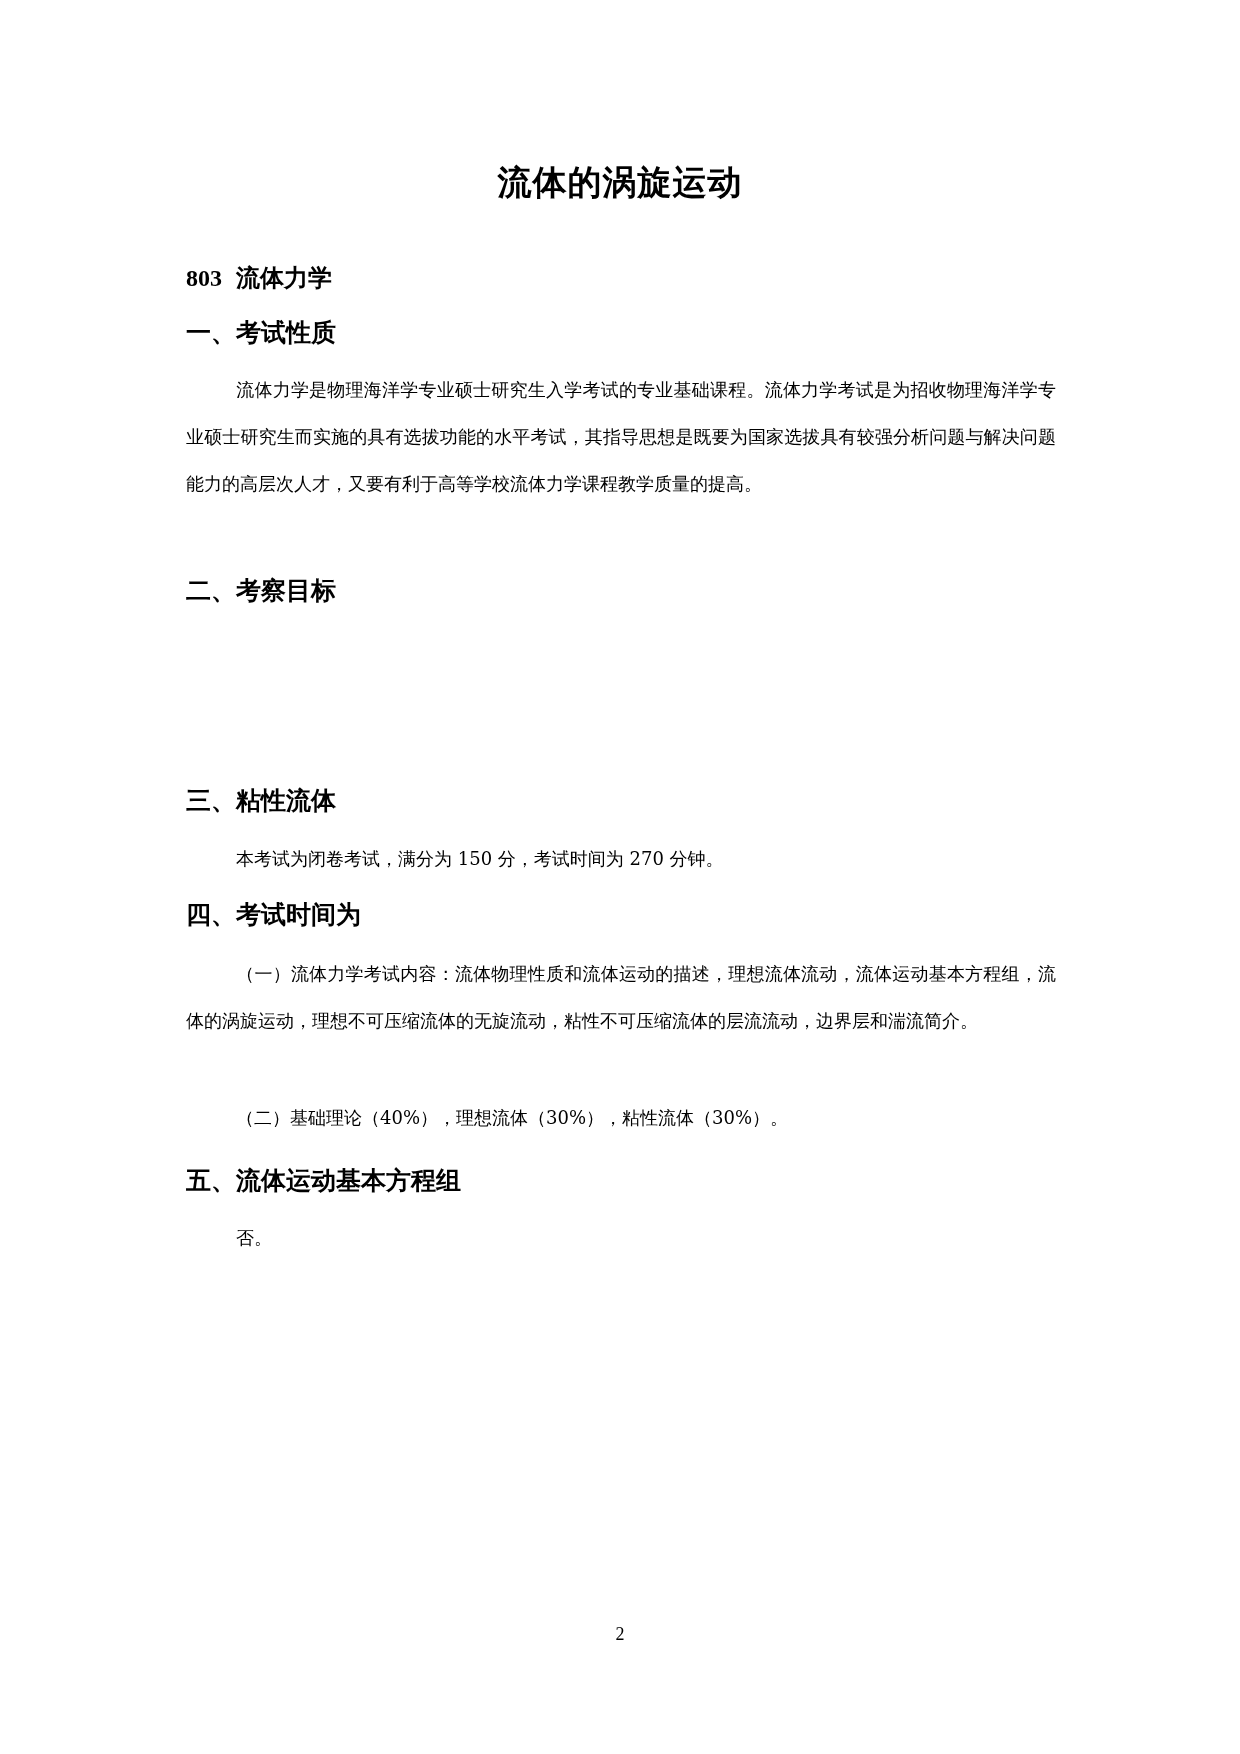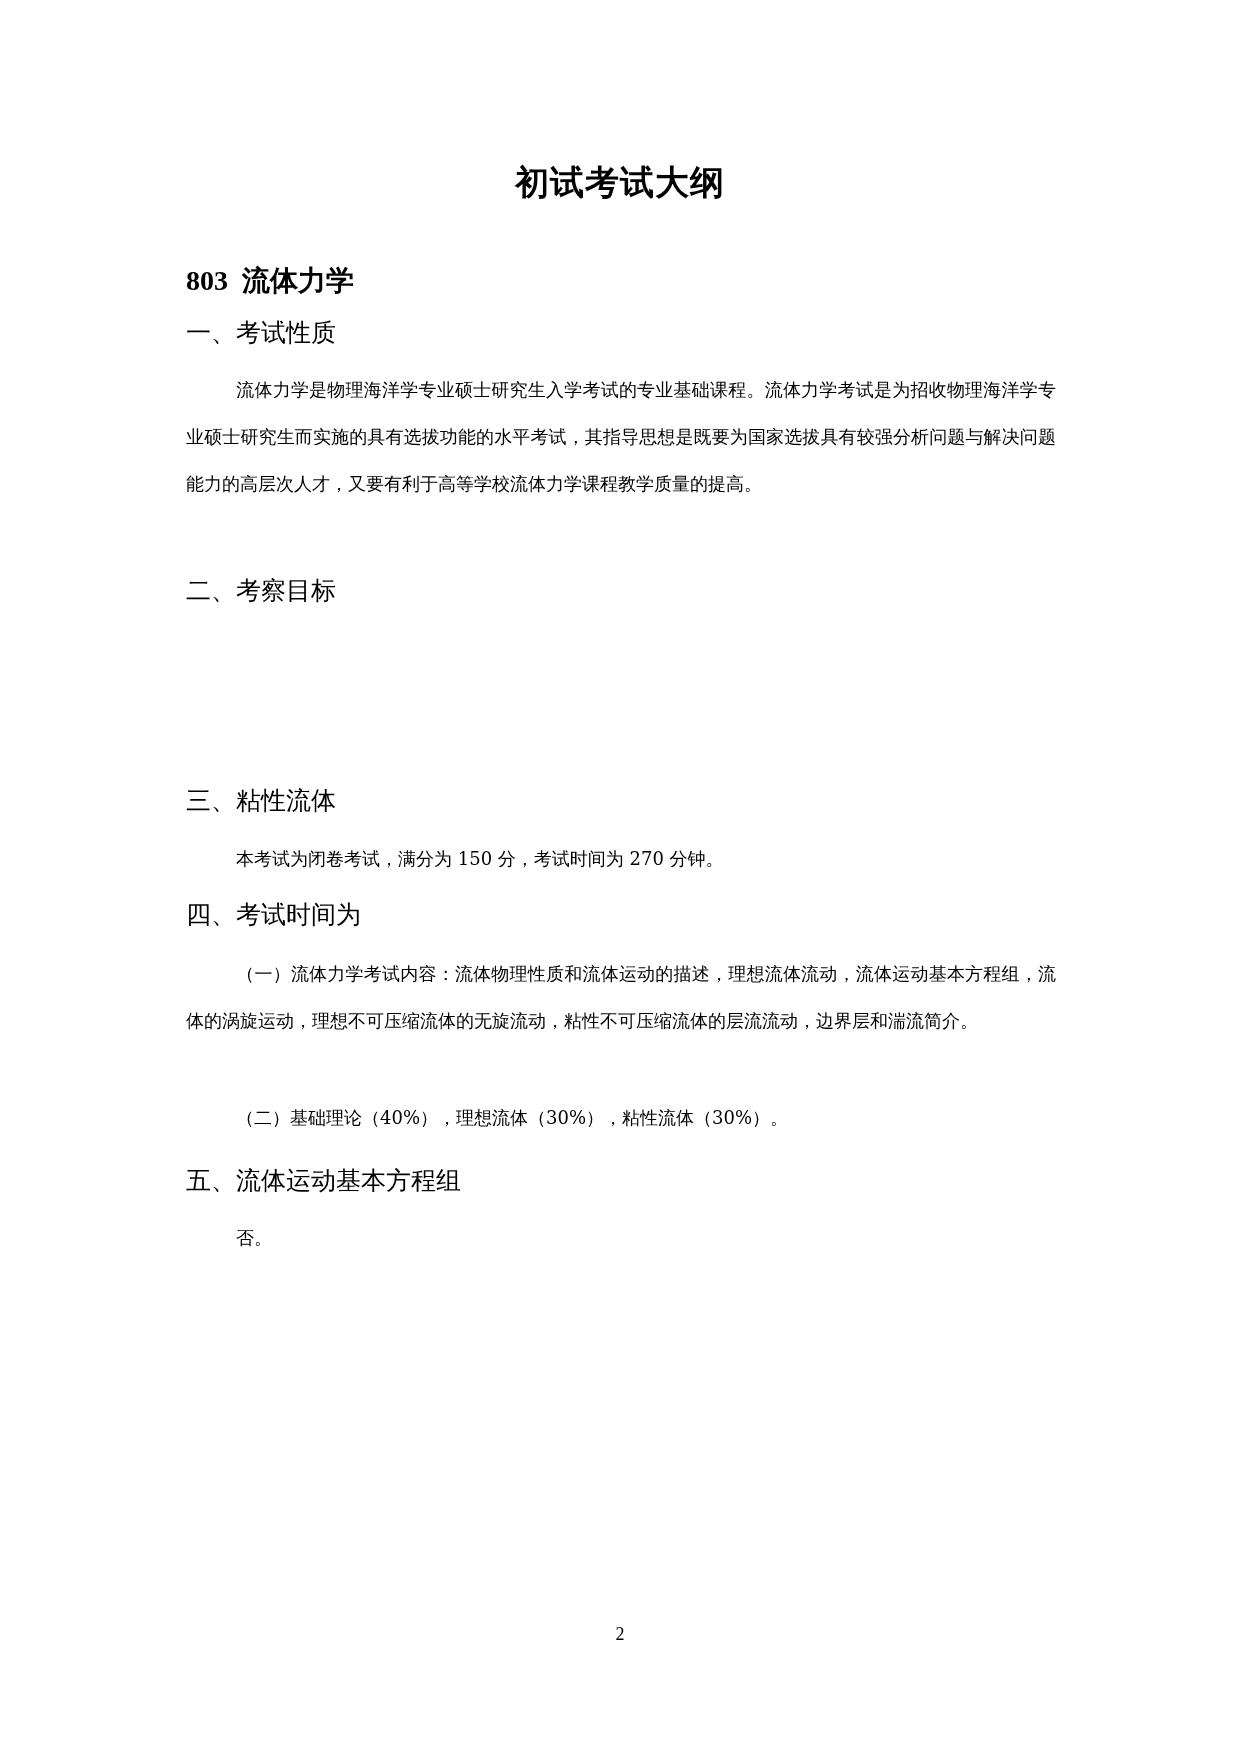--- a/index.html
+++ b/index.html
@@ -31,32 +31,32 @@
       font-weight: bold;
       font-size: 34px;
       letter-spacing: 1px;
     }
     .course-title {
       position: absolute;
       top: 262px;
       left: 186px;
       font-family: "DejaVu Sans", "Liberation Sans", sans-serif;
       font-weight: bold;
-      font-size: 28px;
+      font-size: 24px;
     }
     .course-code {
       font-family: "Liberation Serif", "DejaVu Serif", serif;
       font-weight: bold;
       margin-right: 14px;
     }
     .section-heading {
       position: absolute;
       left: 186px;
       font-family: "DejaVu Sans", "Liberation Sans", sans-serif;
-      font-weight: normal;
+      font-weight: bold;
       font-size: 25px;
     }
     .para {
       position: absolute;
       left: 186px;
       width: 870px;
       font-size: 18px;
       line-height: 47px;
       text-align: justify;
       text-align-last: left;
@@ -73,21 +73,21 @@
       text-align: center;
       font-family: "Liberation Serif", "DejaVu Serif", serif;
       font-size: 18px;
     }
   </style>
 </head>
 <body>
 
 <div class="page">
 
-  <div class="doc-title">初试考试大纲</div>
+  <div class="doc-title">流体的涡旋运动</div>
 
   <div class="course-title">
     <span class="course-code">803</span><span>流体力学</span>
   </div>
 
   <div class="section-heading" style="top:316px;">一、考试性质</div>
   <div class="para" style="top:366px;"><span class="indent"></span><span>流体力学是物理海洋学专业硕士研究生入学考试的专业基础课程。流体力学考试是为招收物理海洋学专业硕士研究生而实施的具有选拔功能的水平考试，其指导思想是既要为国家选拔具有较强分析问题与解决问题能力的高层次人才，又要有利于高等学校流体力学课程教学质量的提高。</span></div>
 
   <div class="section-heading" style="top:574px;">二、考察目标</div>
 

